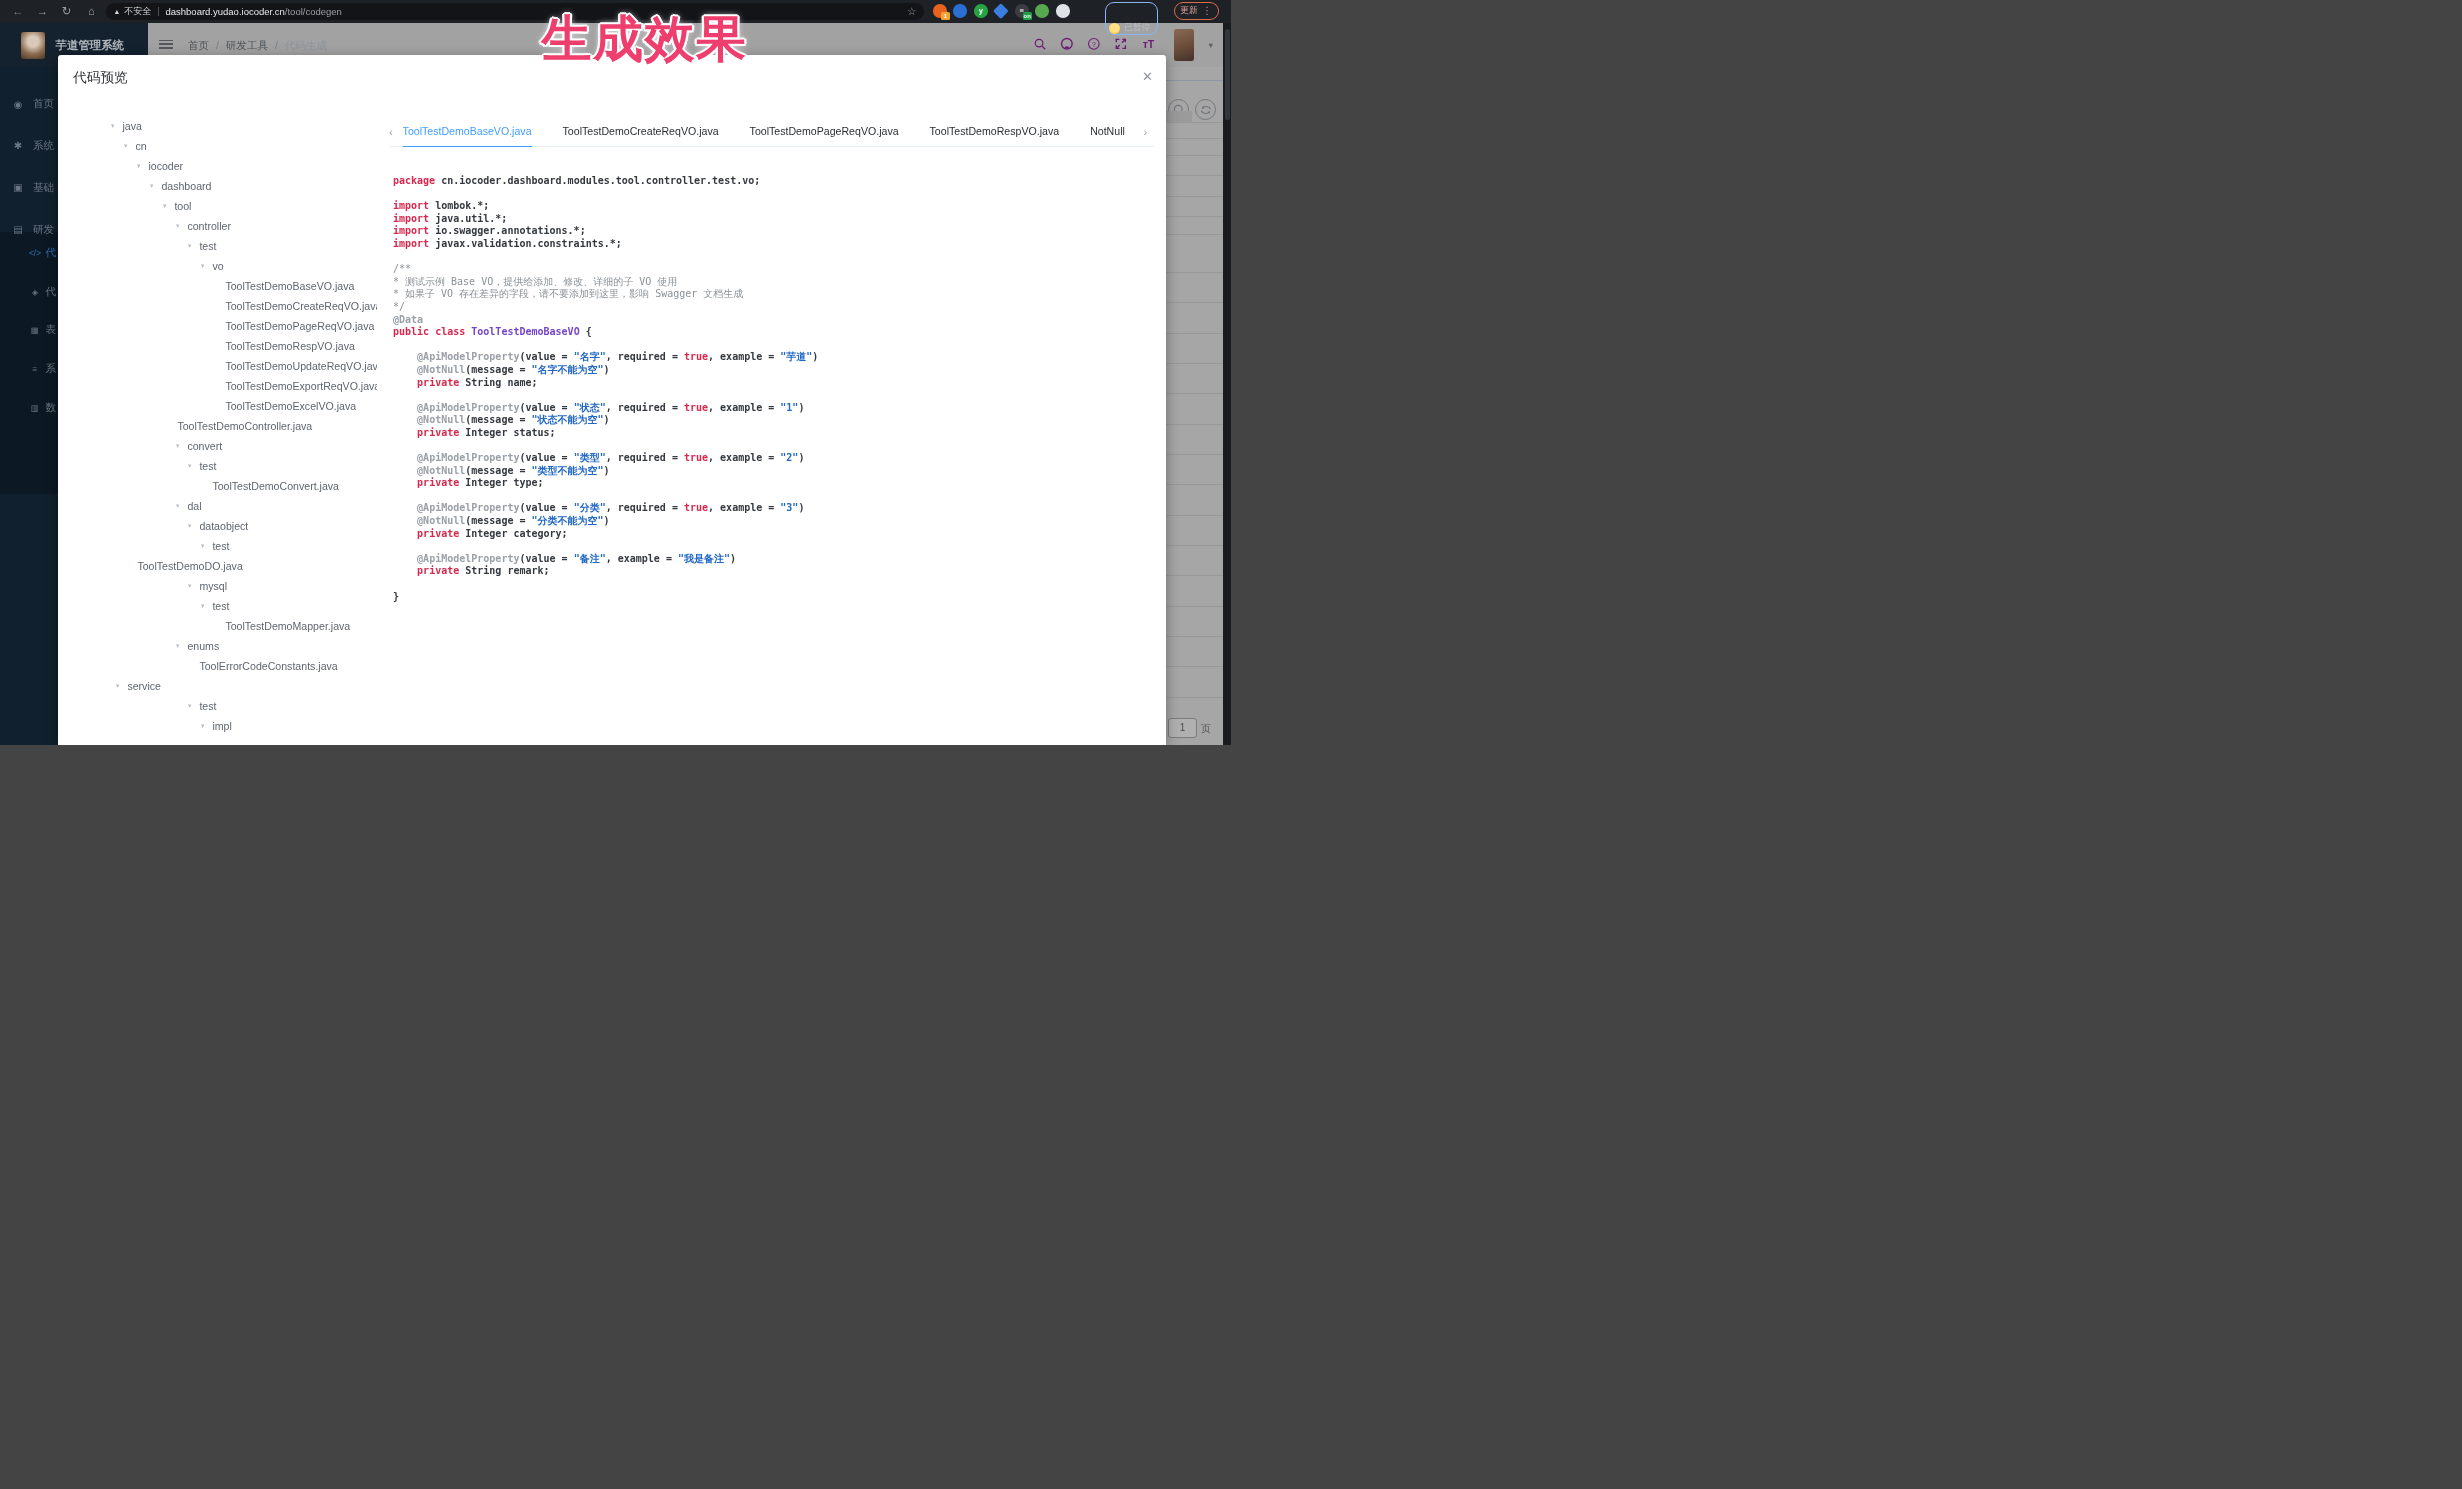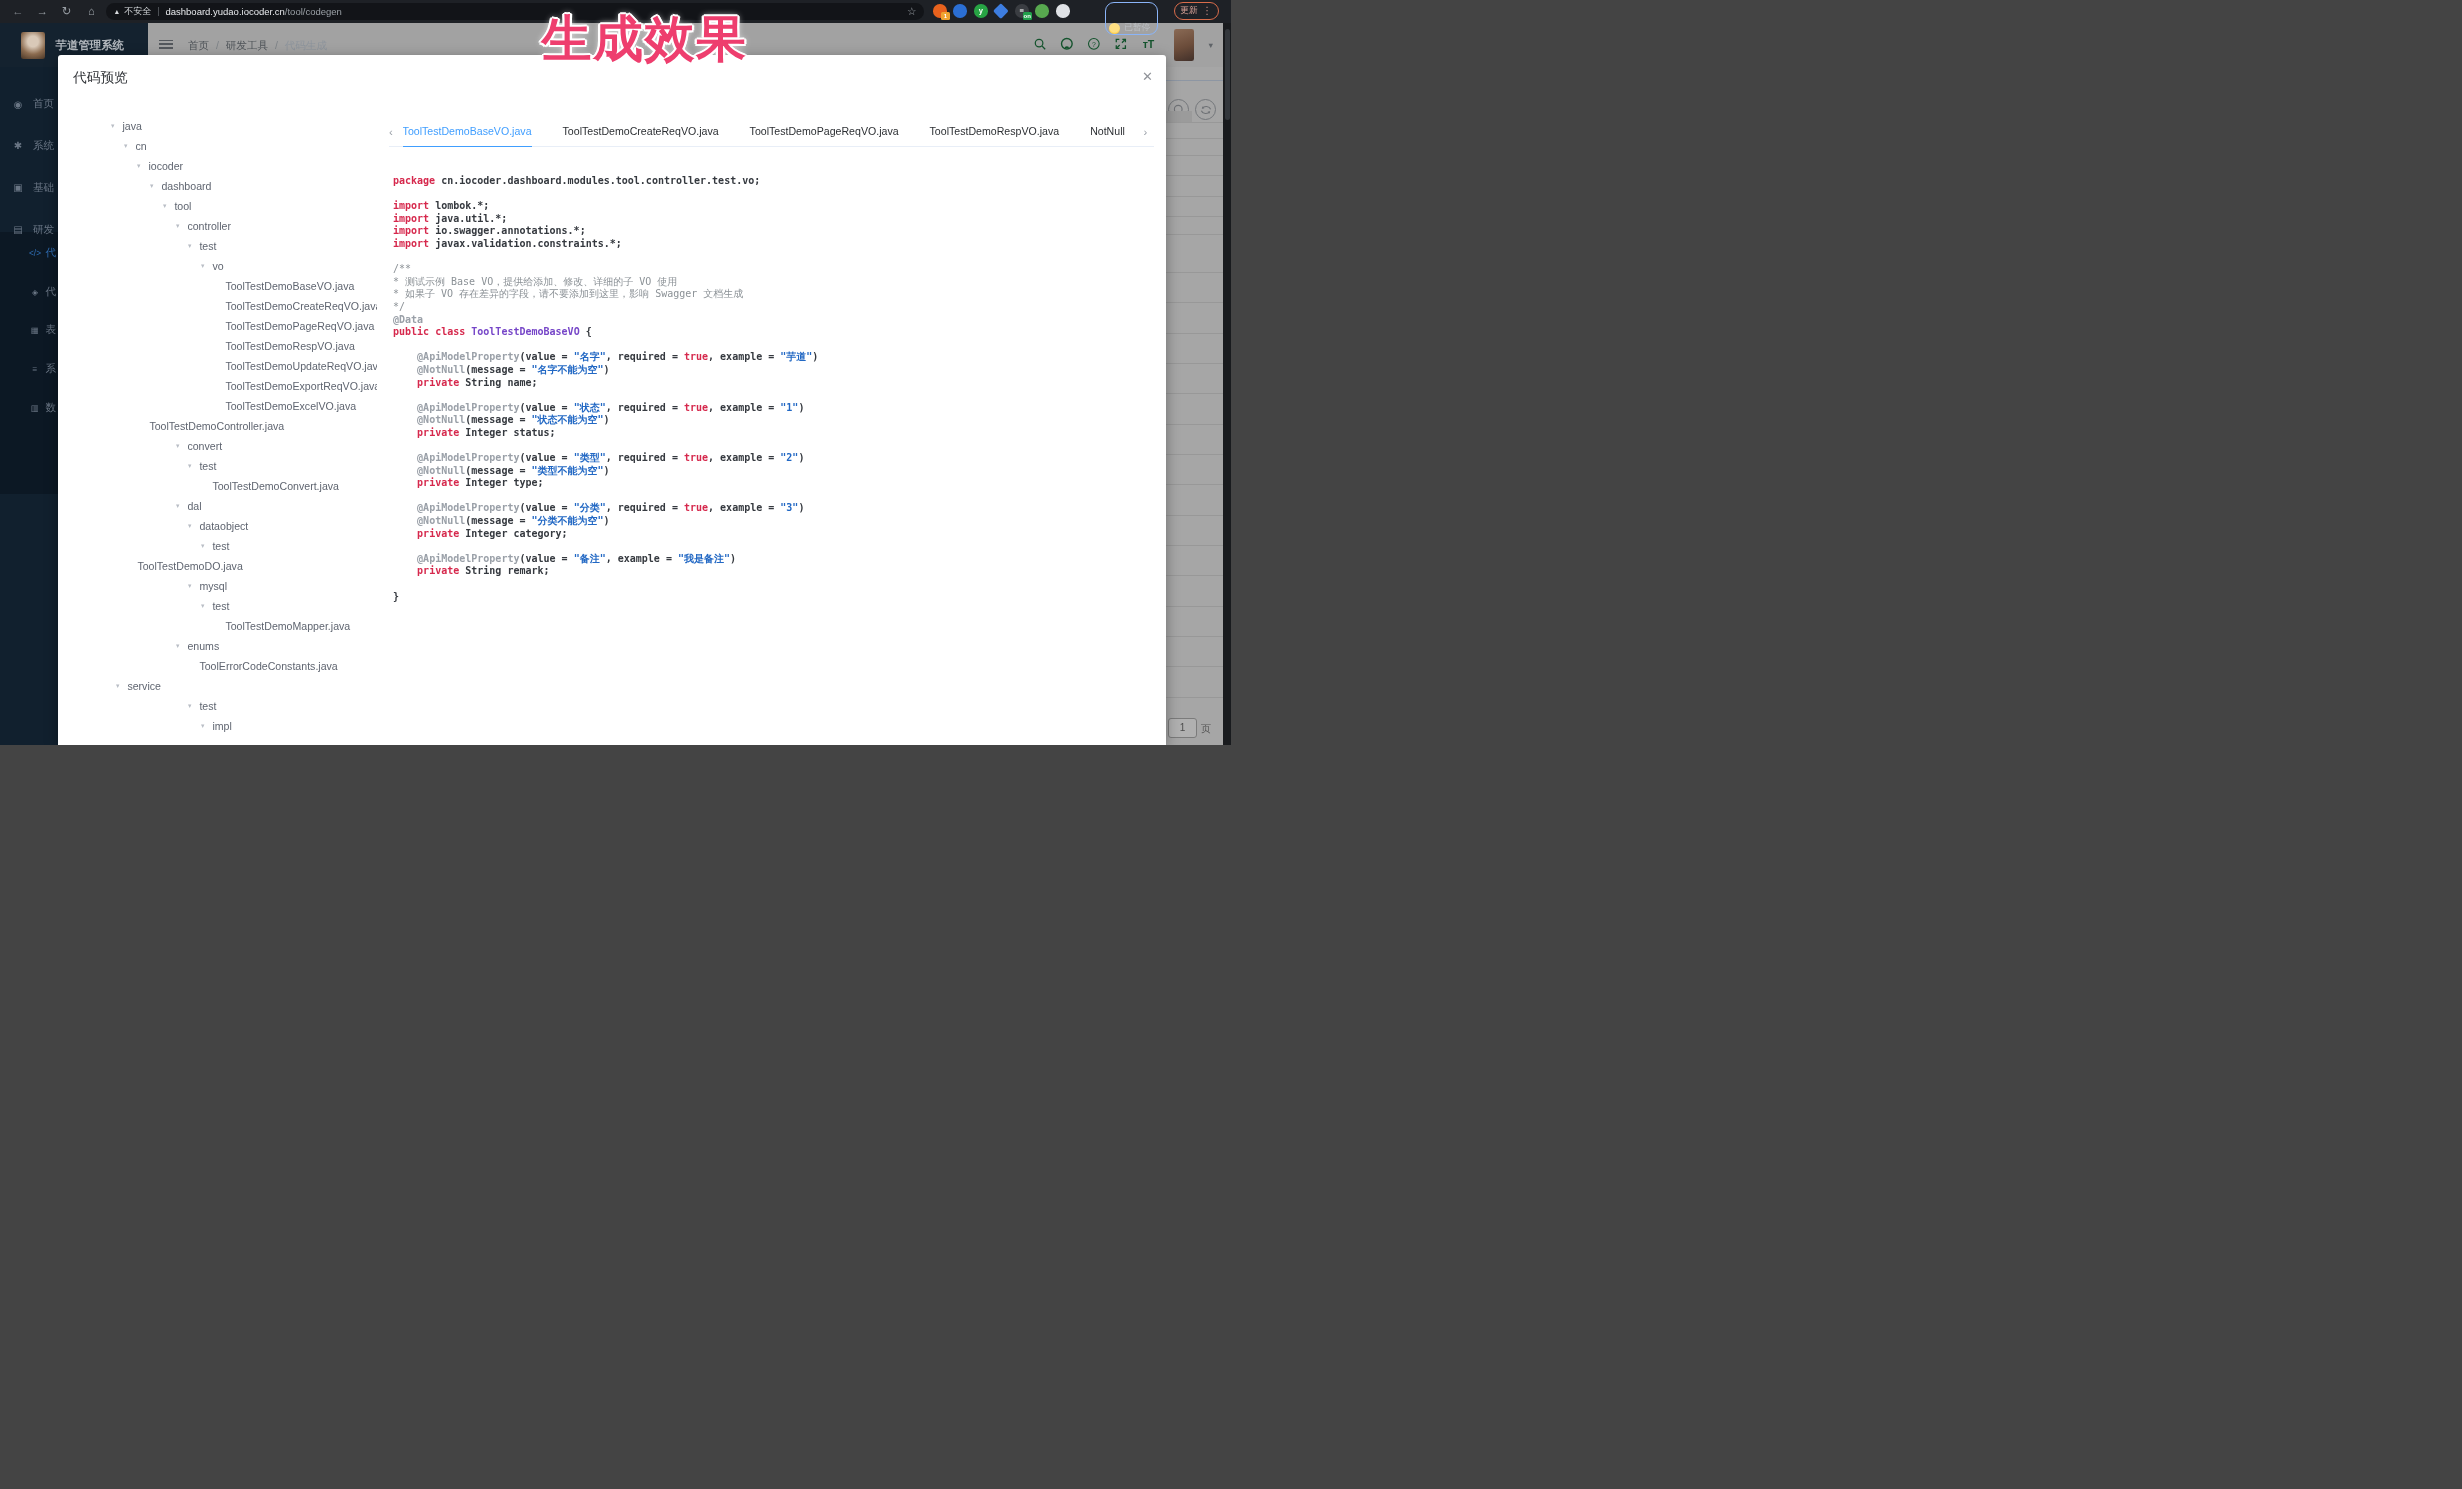--- a/index.html
+++ b/index.html
@@ -32,21 +32,21 @@
   .app-header { position:absolute; left:0; top:23px; width:1231px; height:44px; background:#a2a2a2; }
   .logo-band { position:absolute; left:0; top:0; width:148px; height:44px; background:#14222f; display:flex; align-items:center; }
   .logo-img { width:24px; height:27px; margin-left:21px; border-radius:2.3px; background:radial-gradient(circle at 50% 35%, #d9c9b8 25%, #8c6c50 60%, #4a3626 100%); }
   .logo-title { color:#b2b7bd; font-size:11.4px; font-weight:bold; margin-left:10.6px; white-space:nowrap; }
   .burger { position:absolute; left:159px; top:16.7px; width:13.7px; height:10.6px; cursor:pointer; }
   .burger i { display:block; height:1.5px; background:#54585d; margin-bottom:2.3px; }
   .crumbs { position:absolute; left:188px; top:16px; font-size:10.6px; color:#4f5459; display:flex; gap:6.8px; }
   .crumb { cursor:pointer; }
   .crumb-sep { color:#7d8287; }
   .crumb.last { color:#8d949c; cursor:default; }
-  .hdr-icons { position:absolute; left:1033px; top:13.7px; display:flex; gap:12px; color:#14532d; }
+  .hdr-icons { position:absolute; left:1033px; top:13.7px; display:flex; gap:12px; color:#701a75; }
   .hdr-ico { width:15px; height:15px; cursor:pointer; font-size:10.6px; text-align:center; line-height:15px; }
   .avatar { position:absolute; left:1174px; top:6px; width:20px; height:32px; border-radius:2.3px; background:linear-gradient(160deg,#8a6a55 0%,#6b4c3a 55%,#41302a 100%); cursor:pointer; }
   .avatar-caret { position:absolute; left:1207px; top:18px; color:#5f6368; font-size:7.6px; cursor:pointer; }
 
   
   .sidebar { position:absolute; left:0; top:67px; width:58px; height:678px; background:#11202e; overflow:hidden; }
   .side-item { position:absolute; left:0; width:148px; height:41px; display:flex; align-items:center; color:#6a7685; font-size:10.6px; cursor:pointer; }
   .side-item .ico { width:12px; margin-left:12px; margin-right:9px; font-size:10px; text-align:center; }
   .sub-bg { position:absolute; left:0; top:165px; width:58px; height:262px; background:#0c1824; }
   .side-sub { position:absolute; left:0; width:148px; height:38px; display:flex; align-items:center; color:#6a7685; font-size:10.6px; cursor:pointer; }
@@ -331,21 +331,21 @@
           <div class="tree-label">ToolTestDemoUpdateReqVO.java</div>
         </div>
         <div class="tree-row" style="padding-left: 156px;">
           <div class="tree-caret"></div>
           <div class="tree-label">ToolTestDemoExportReqVO.java</div>
         </div>
         <div class="tree-row" style="padding-left: 156px;">
           <div class="tree-caret"></div>
           <div class="tree-label">ToolTestDemoExcelVO.java</div>
         </div>
-        <div class="tree-row" style="padding-left: 64px; margin-left: 16px;">
+        <div class="tree-row" style="padding-left: 108px;">
           <div class="tree-caret"></div>
           <div class="tree-label">ToolTestDemoController.java</div>
         </div>
         <div class="tree-row" style="padding-left: 118px;">
           <div class="tree-caret">▾</div>
           <div class="tree-label">convert</div>
         </div>
         <div class="tree-row" style="padding-left: 130px;">
           <div class="tree-caret">▾</div>
           <div class="tree-label">test</div>

